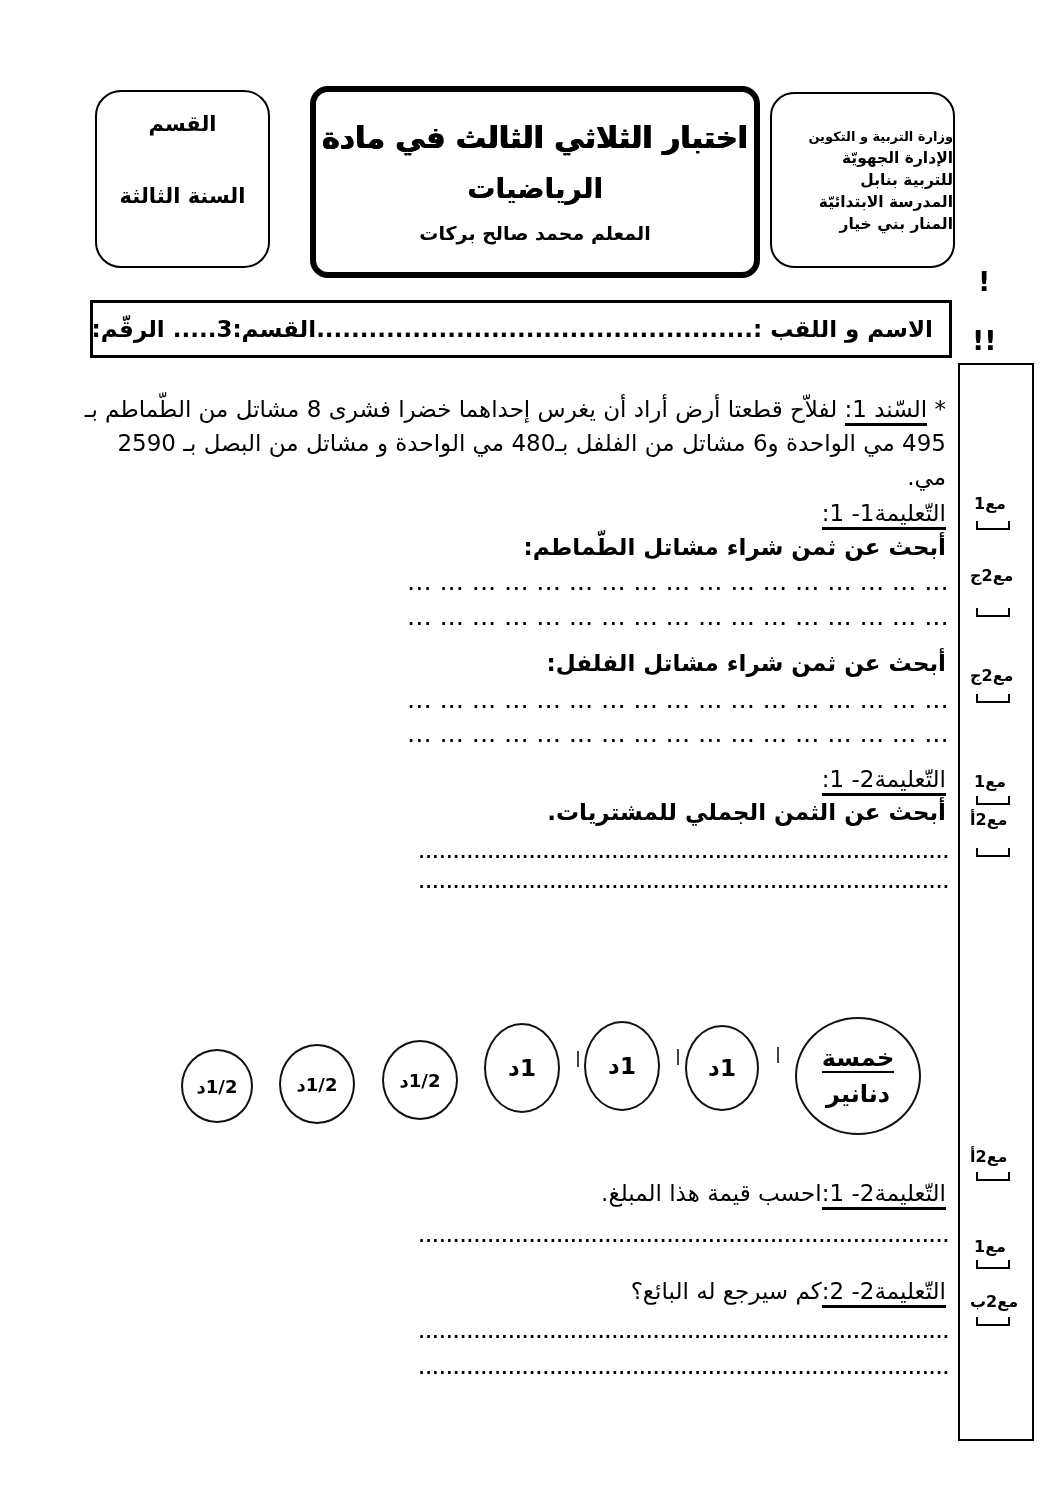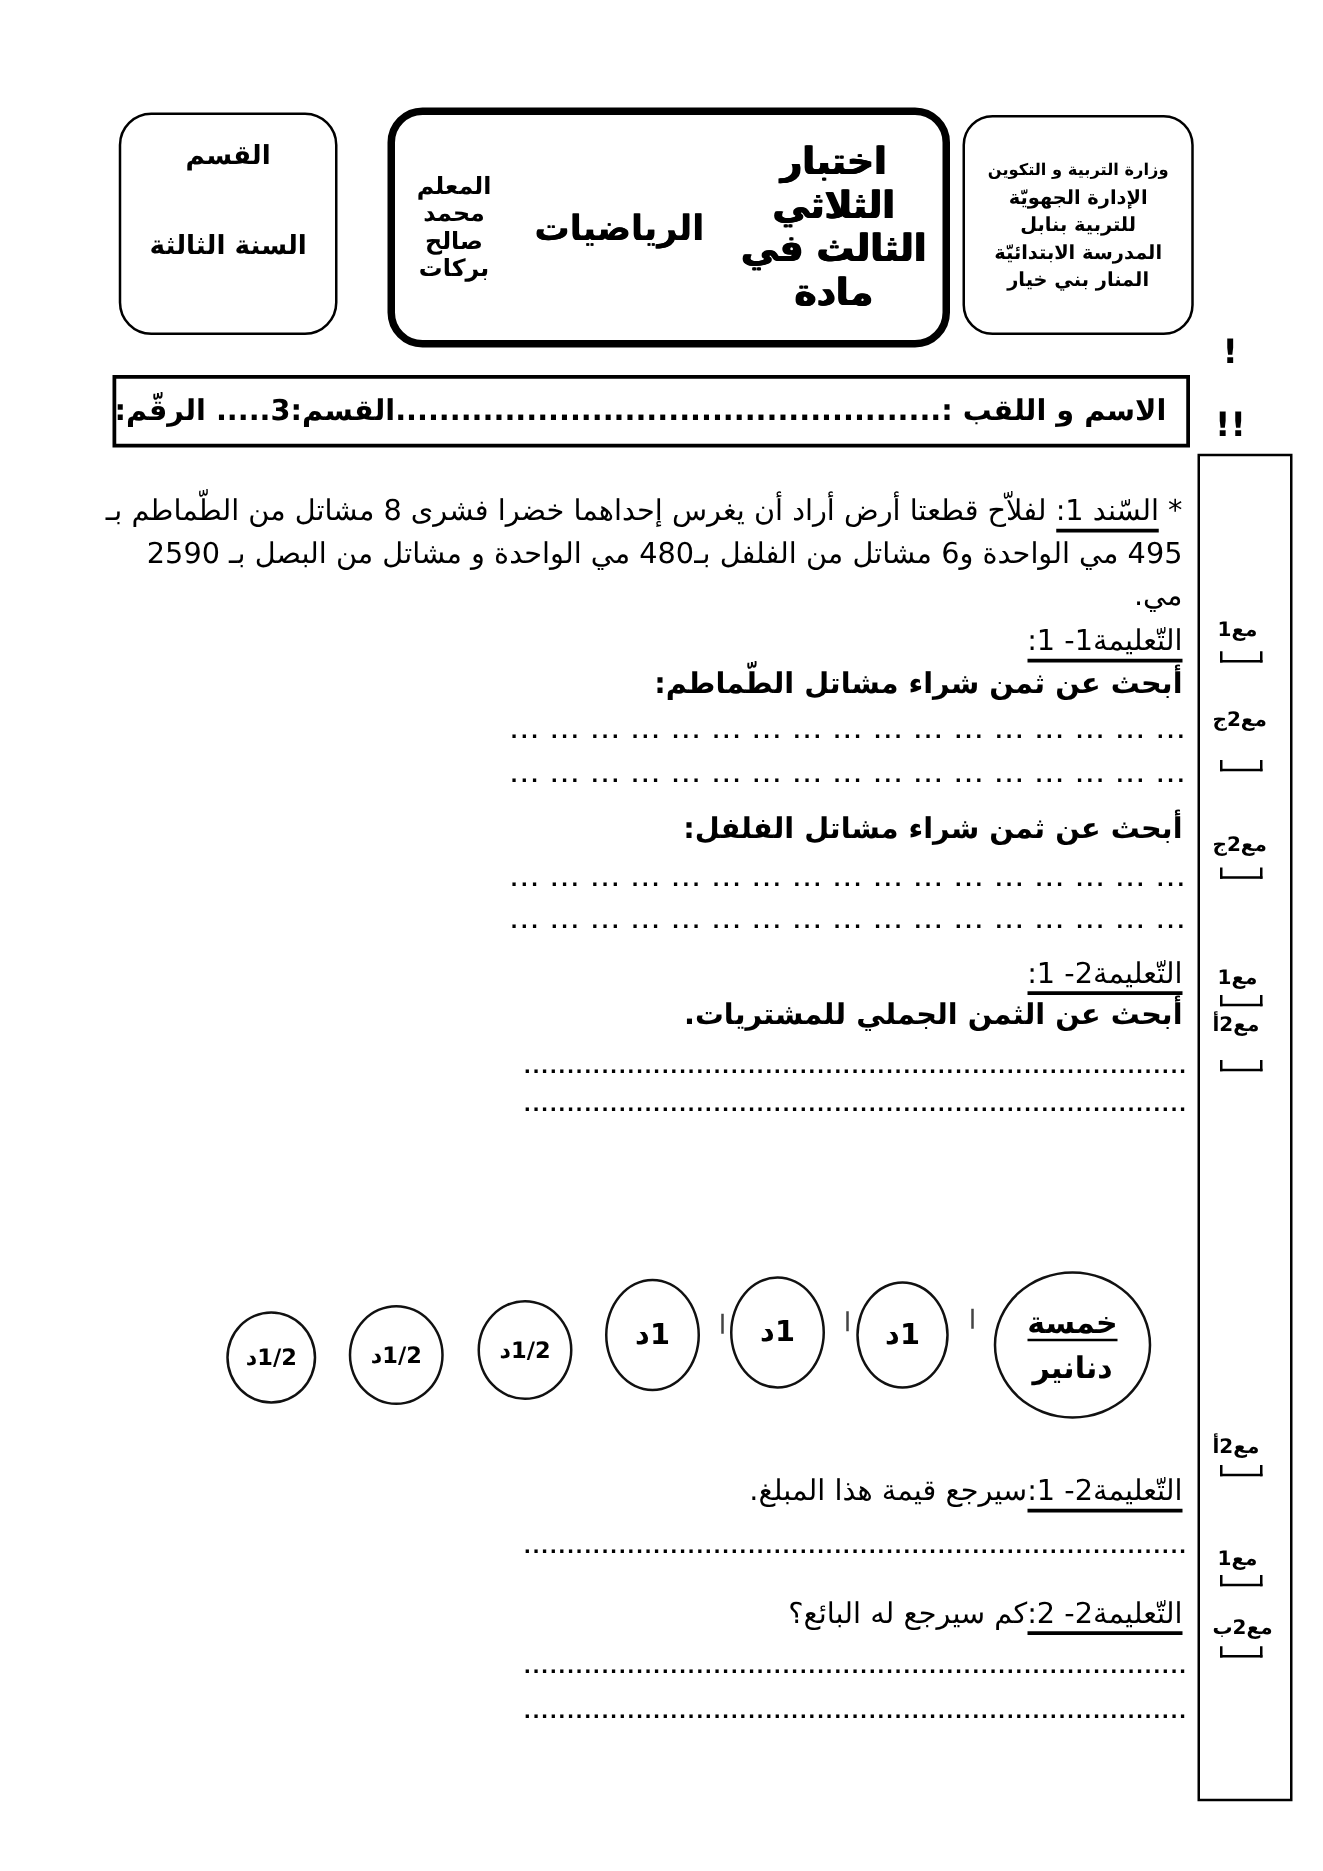--- a/index.html
+++ b/index.html
@@ -12,32 +12,32 @@
 
   
   .class-box {
     left:95px; top:90px; width:175px; height:178px;
     border:2px solid #000; border-radius:26px;
     display:flex; flex-direction:column; align-items:center;
     padding-top:20px; gap:48px; font-weight:bold; font-size:21px;
   }
   .title-box {
     left:310px; top:86px; width:450px; height:192px;
-    border:6px solid #000; border-radius:28px;
-    display:flex; flex-direction:row; align-items:center; justify-content:center;
+    border:6px solid #000; border-radius:18px;
+    display:flex; flex-direction:column; align-items:center; justify-content:center;
     gap:17px; text-align:center;
   }
   .title-main { font-size:30px; font-weight:bold; letter-spacing:1px;
     text-shadow:0.6px 0 #000, -0.6px 0 #000; }
   .title-subject { font-size:28px; font-weight:bold; text-shadow:0.4px 0 #000; }
   .title-teacher { font-size:19px; font-weight:bold; }
   .ministry-box {
     left:770px; top:92px; width:185px; height:176px;
     border:2px solid #000; border-radius:24px;
-    display:flex; flex-direction:column; align-items:center; justify-content:center;
+    display:flex; flex-direction:column; align-items:flex-start; justify-content:center;
     gap:1px; text-align:center; font-weight:bold; font-size:15.5px; line-height:21px;
   }
   .ministry-box .small-line { font-size:13px; }
 
   .excl { font-size:27px; font-weight:bold; }
 
   .name-box {
     left:90px; top:300px; width:862px; height:58px;
     border:3px solid #000;
     display:flex; align-items:center;
@@ -160,21 +160,21 @@
   <div class="abs coin coin-one" style="left:685px; top:1025px; width:74px; height:86px;">
     <span>1د</span>
   </div>
   <div class="abs tick" style="left:777px; top:1047px;"></div>
   <div class="abs coin coin-five" style="left:795px; top:1017px;">
     <span class="top-word">خمسة</span>
     <span>دنانير</span>
   </div>
 
   <div class="abs heading" style="right:112px; top:1180px;">
-    <span class="u">التّعليمة2- 1:</span><span>سيرجع قيمة هذا المبلغ.</span>
+    <span class="u">التّعليمة2- 1:</span><span>احسب قيمة هذا المبلغ.</span>
   </div>
   <div class="abs dots-b" style="left:418px; top:1228px; width:532px;">...............................................................................................</div>
 
   <div class="abs heading" style="right:112px; top:1278px;">
     <span class="u">التّعليمة2- 2:</span><span>كم سيرجع له البائع؟</span>
   </div>
   <div class="abs dots-b" style="left:418px; top:1324px; width:532px;">...............................................................................................</div>
   <div class="abs dots-b" style="left:418px; top:1360px; width:532px;">...............................................................................................</div>
 
   <div class="abs margin-box"></div>

